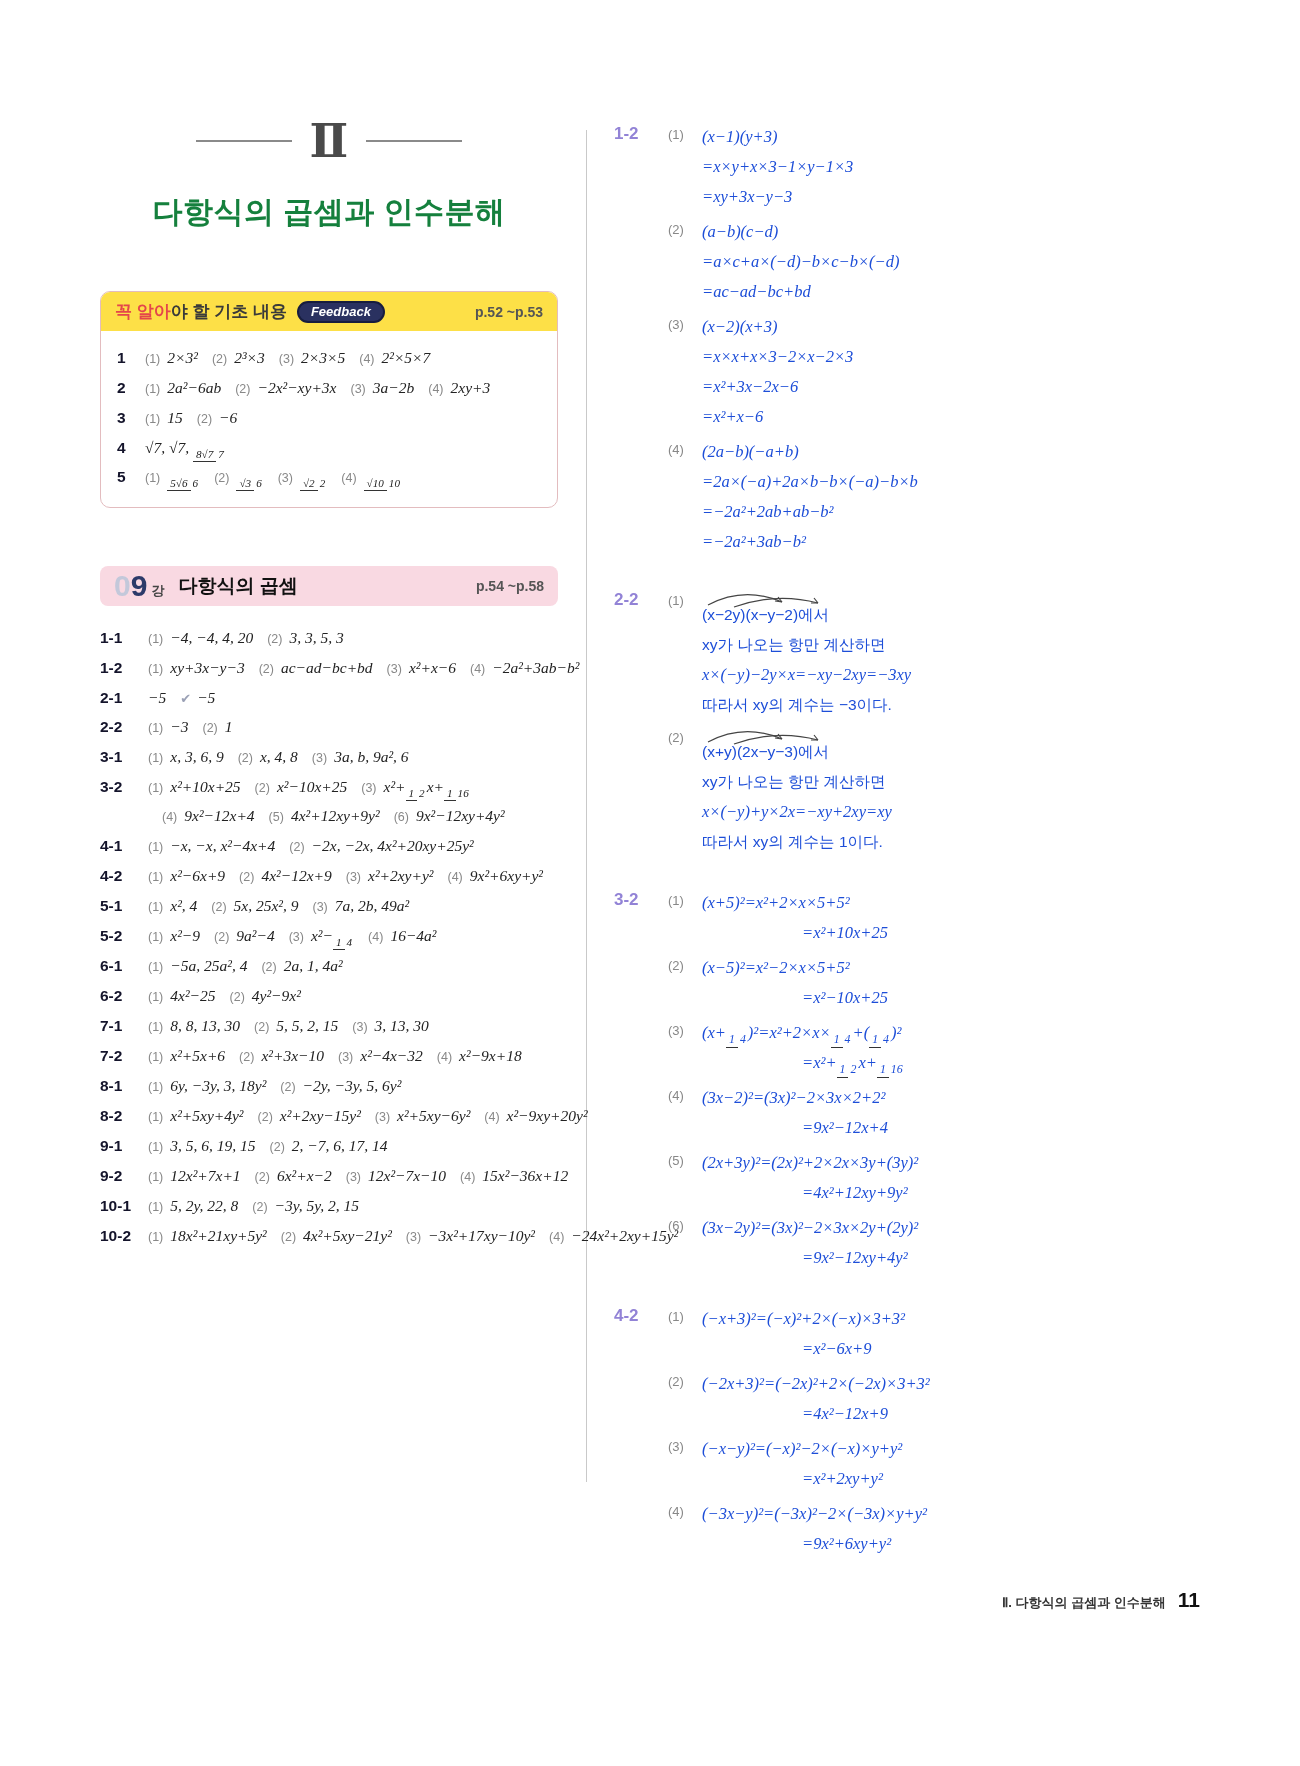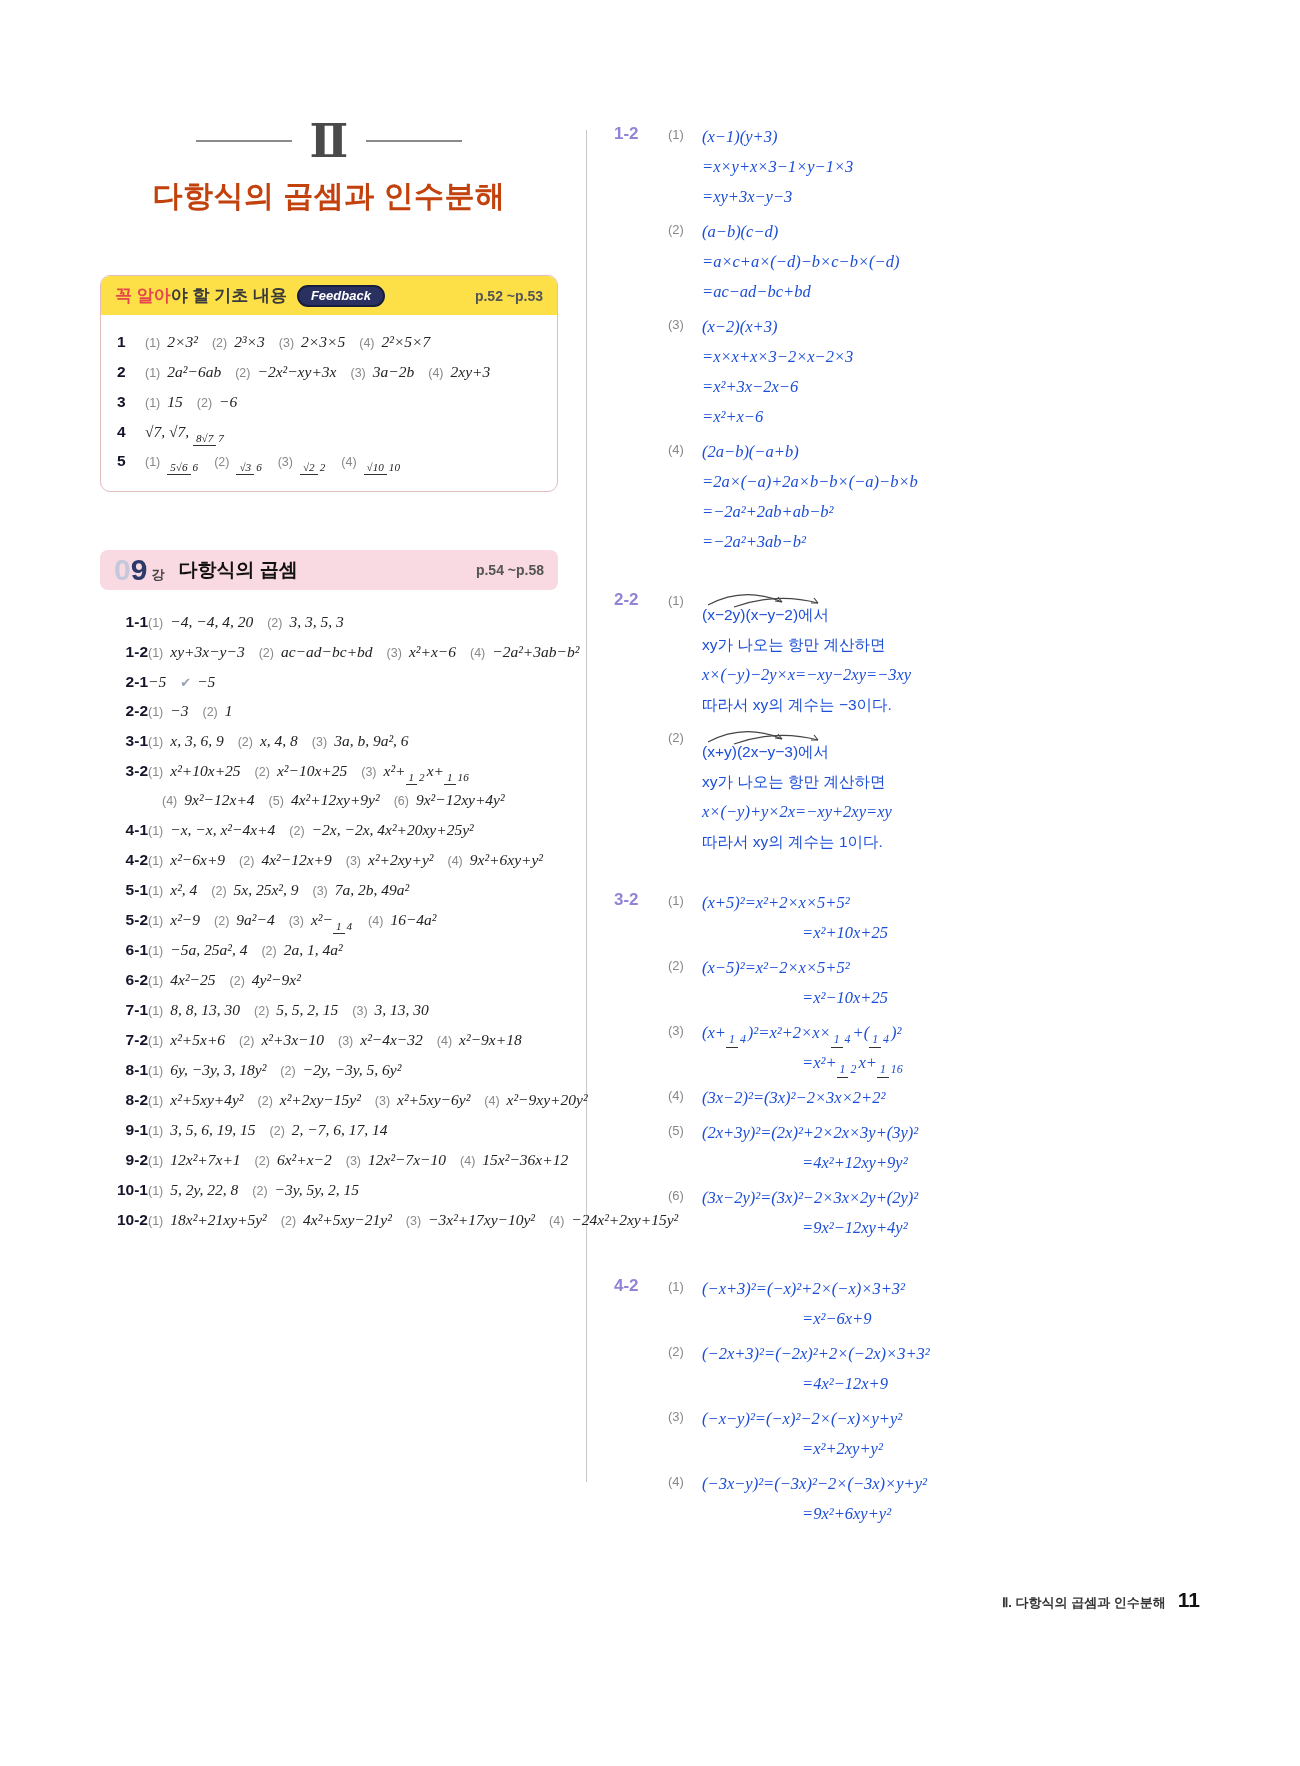--- a/index.html
+++ b/index.html
@@ -7,42 +7,42 @@
         font-family:"Liberation Sans",sans-serif;color:#222;}
   
   .leftcol{position:absolute;left:100px;top:118px;width:458px;}
   .rightcol{position:absolute;left:614px;top:122px;width:586px;}
   .vdiv{position:absolute;left:586px;top:130px;width:1px;height:1352px;background:#c9c9c9;}
   
   .chap{display:flex;flex-direction:column;align-items:center;margin-bottom:58px;}
   .numrow{display:flex;align-items:center;justify-content:center;width:100%;}
   .numrow .rule{height:2px;background:#8a8a8a;width:96px;margin:0 18px;}
   .chapnum{font-family:"DejaVu Serif","Liberation Serif",serif;font-size:46px;font-weight:bold;color:#4a4a4a;line-height:1;}
-  .chaptitle{font-size:30px;font-weight:bold;color:#c2410c;margin-top:12px;letter-spacing:0.5px;}
+  .chaptitle{font-size:30px;font-weight:bold;color:#15803d;margin-top:28px;letter-spacing:0.5px;}
   
   .basicbox{border:1px solid #e3bcbf;border-radius:10px;overflow:hidden;margin-bottom:58px;background:#fff;}
   .boxhead{display:flex;align-items:center;background:#fde047;padding:8px 14px;}
   .bh-red{color:#e4464b;font-weight:bold;font-size:17px;}
   .bh-dark{color:#3a3a3a;font-weight:bold;font-size:17px;}
   .badge{background:#2a3160;color:#fff;border:2px solid #171d3f;border-radius:13px;
          padding:1px 12px 2px;font-style:italic;font-size:13px;font-weight:bold;margin-left:10px;}
   .bh-pages{margin-left:auto;color:#555;font-weight:bold;font-size:14px;}
   .basicbox .alist{padding:12px 16px 14px;}
   
   .lessonhead{display:flex;align-items:center;background:#f9d9e2;border-radius:8px;padding:5px 14px;margin-bottom:18px;}
   .ln-zero{font-size:30px;font-weight:bold;color:#c3c8da;line-height:1;}
   .ln-nine{font-size:30px;font-weight:bold;color:#2c3a69;line-height:1;}
   .ln-suffix{font-size:13px;color:#444;margin:10px 0 0 4px;font-weight:bold;}
   .ln-title{font-size:19px;font-weight:bold;color:#111;margin-left:14px;}
   .ln-pages{margin-left:auto;color:#555;font-weight:bold;font-size:14px;}
   
   .arow{display:flex;font-size:15.5px;line-height:27px;margin:1px 0;align-items:flex-start;}
   .albl{font-weight:bold;color:#14142b;flex-shrink:0;}
   .albl.w1{width:28px;}
-  .albl.w2{width:48px;text-align:right;}
+  .albl.w2{width:48px;}
   .abody{flex:1;}
   .pn{color:#888;font-size:12.5px;margin:0 7px 0 14px;white-space:nowrap;}
   .pn.first{margin-left:0;}
   .chk{color:#9aa0b5;font-size:13px;margin:0 6px 0 14px;}
   .mv{font-family:"Liberation Serif",serif;font-style:italic;}
   
   .frac{display:inline-flex;vertical-align:-0.45em;
         font-size:0.72em;line-height:1.15;font-style:italic;}
   .frac .fn{border-bottom:1px solid #333;padding:0 3px;}
   .frac .fd{padding:0 2px;}
@@ -337,20 +337,21 @@
                 </span>x+<span class="frac">
                   <span class="fn">1</span>
                   <span class="fd">16</span>
                 </span></div>
             </div>
           </div>
           <div class="spart">
             <span class="spn">(4)</span>
             <div class="slines">
               <div class="sline">(3x−2)²=(3x)²−2×3x×2+2²</div>
+              <div class="sline ind">=9x²−12x+4</div>
             </div>
           </div>
           <div class="spart">
             <span class="spn">(5)</span>
             <div class="slines">
               <div class="sline">(2x+3y)²=(2x)²+2×2x×3y+(3y)²</div>
               <div class="sline ind">=4x²+12xy+9y²</div>
             </div>
           </div>
           <div class="spart">

